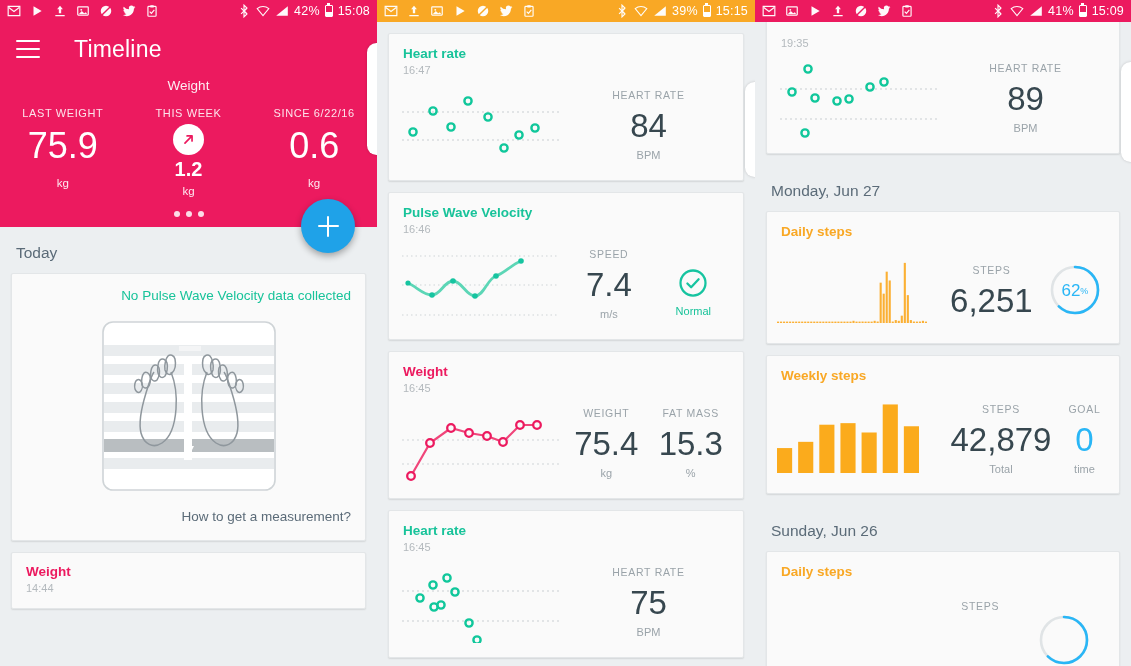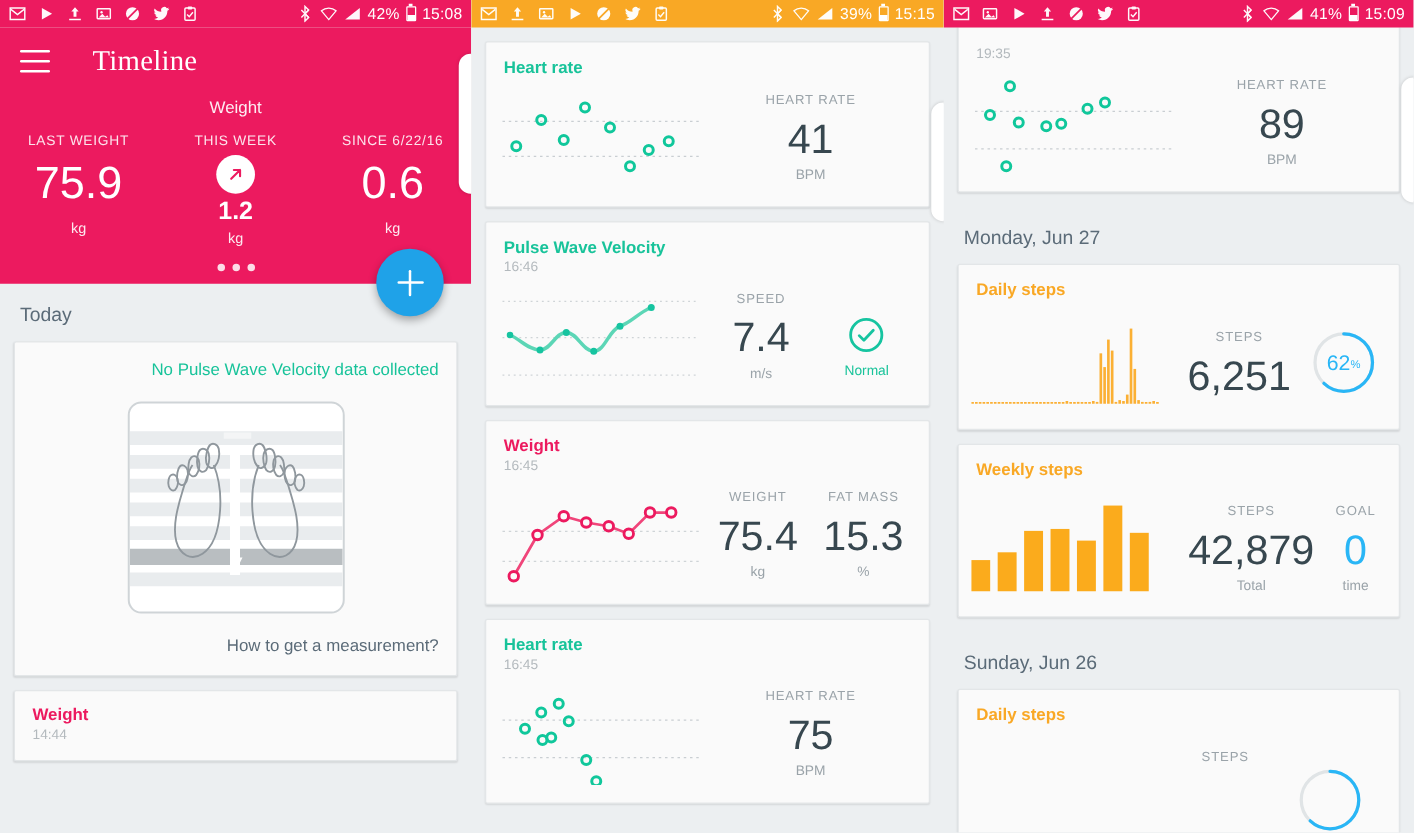--- a/index.html
+++ b/index.html
@@ -28,21 +28,21 @@
   .batt { width: 8px; height: 12px; border: 1.5px solid #fff; border-radius: 1px; position: relative; }
   .batt::before { content:""; position:absolute; top:-3px; left:1.5px; width:3px; height:2px; background:#fff;}
   .batt::after { content:""; position:absolute; left:0; right:0; bottom:0; height:45%; background:#fff;}
 
   
   .hero { background: #ec1a5f; color: #fff; position: relative; padding-bottom: 4px; }
   .appbar { height: 54px; display: flex; align-items: center; padding: 0 16px; }
   .hamburger { width: 24px; height: 18px; display: flex; flex-direction: column;
                justify-content: space-between; cursor: pointer; }
   .hamburger span { display: block; height: 2px; background: #fff; border-radius: 1px; }
-  .apptitle { font-size: 23px; margin-left: 34px; font-weight: 400; letter-spacing: .2px; font-family: Liberation Serif, serif; }
+  .apptitle { font-size: 23px; margin-left: 34px; font-weight: 400; letter-spacing: .2px; }
   .hero-sub { text-align: center; font-size: 13.5px; color: rgba(255,255,255,.92); margin-top: 2px; }
   .stats { display: flex; margin-top: 14px; }
   .stat { flex: 1; text-align: center; }
   .stat-label { font-size: 11px; letter-spacing: .6px; color: rgba(255,255,255,.88); }
   .stat-val { font-size: 36px; font-weight: 300; margin-top: 9px; line-height: 1; }
   .stat-unit { font-size: 11.5px; color: rgba(255,255,255,.9); margin-top: 13px; }
   .trend-circle { width: 31px; height: 31px; border-radius: 50%; background: #fff;
                   margin: 5px auto 0; display: flex; align-items: center; justify-content: center; }
   .trend-circle svg { width: 17px; height: 17px; }
   .stat.mid .stat-val { font-size: 20px; margin-top: 4px; font-weight: 700; }
@@ -288,41 +288,42 @@
         <span class="batt"></span>
         <span class="sb-time">15:15</span>
       </div>
     </div>
 
     <div class="scroll-body">
       <div class="scrollpill low"></div>
 
       <div class="card" style="margin-top:11px">
         <div class="card-title t-teal">Heart rate</div>
+        <div class="card-time">16:47</div>
         <div class="card-body">
           <div class="chart-area">
             <svg width="165" height="82" viewBox="0 0 165 82">
               <line x1="3" y1="28" x2="160" y2="28" stroke="#c9ced2" stroke-width="1" stroke-dasharray="2,3"></line>
               <line x1="3" y1="56" x2="160" y2="56" stroke="#c9ced2" stroke-width="1" stroke-dasharray="2,3"></line>
               <g fill="none" stroke="#10c79b" stroke-width="2.4">
                 <circle cx="14" cy="48" r="3.6"></circle>
                   <circle cx="34" cy="27" r="3.6"></circle>
                 <circle cx="52" cy="43" r="3.6"></circle>
                   <circle cx="69" cy="17" r="3.6"></circle>
                 <circle cx="89" cy="33" r="3.6"></circle>
                   <circle cx="105" cy="64" r="3.6"></circle>
                 <circle cx="120" cy="51" r="3.6"></circle>
                   <circle cx="136" cy="44" r="3.6"></circle>
               </g>
             </svg>
           </div>
           <div class="metrics">
             <div class="metric">
               <div class="m-label">HEART RATE</div>
-              <div class="m-val">41</div>
+              <div class="m-val">84</div>
               <div class="m-unit">BPM</div>
             </div>
           </div>
         </div>
       </div>
 
       <div class="card">
         <div class="card-title t-teal">Pulse Wave Velocity</div>
         <div class="card-time">16:46</div>
         <div class="card-body">

